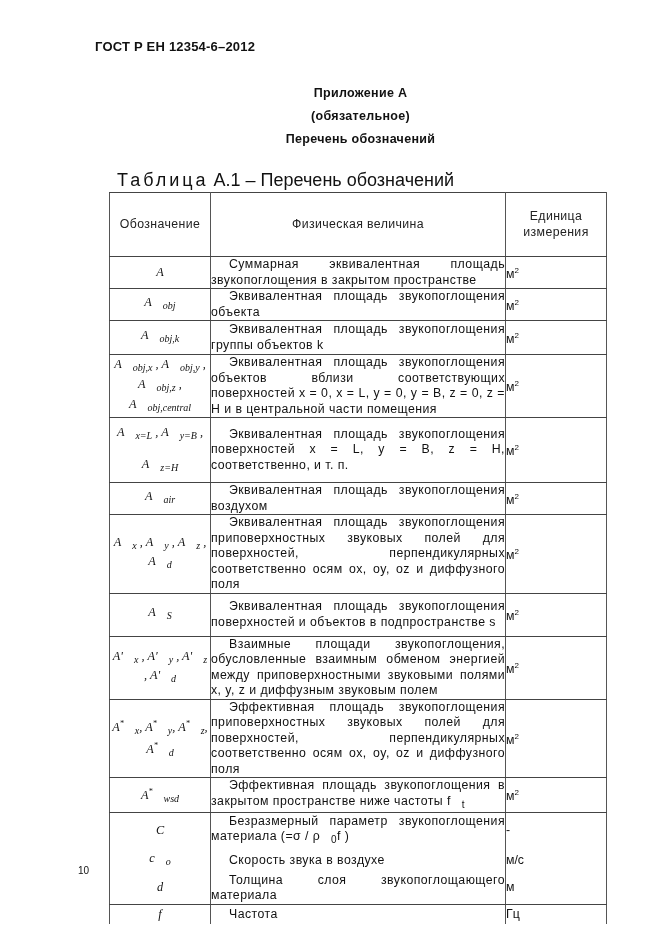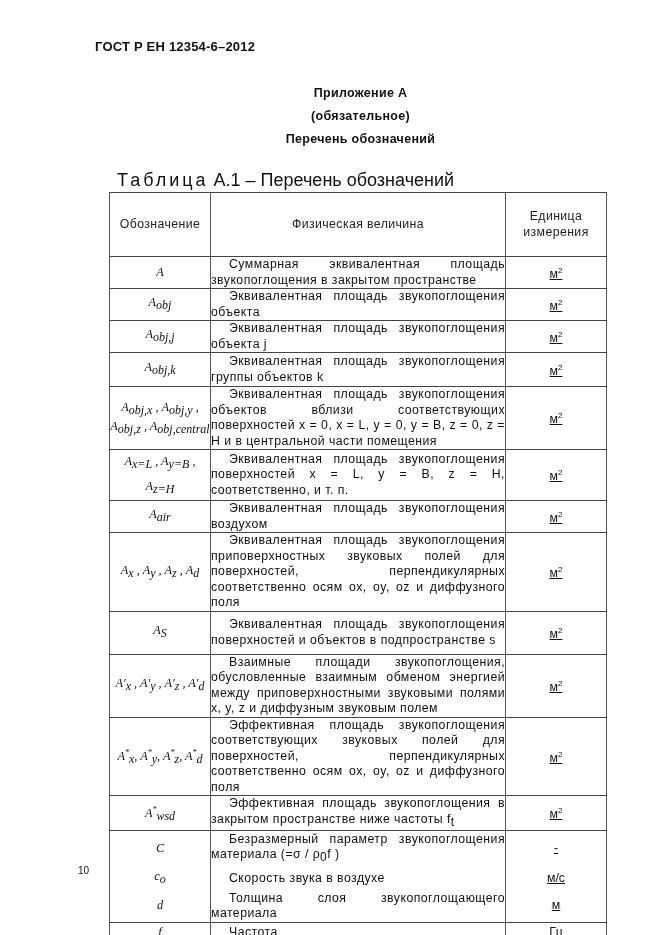--- a/index.html
+++ b/index.html
@@ -14,22 +14,22 @@
   .caption .sp { letter-spacing:3px; }
   .page-num { position:absolute; left:78px; top:865px; font-size:10px; }
 
   table.sym { position:absolute; left:109px; top:192px; border-collapse:collapse; table-layout:fixed; width:497px; }
   table.sym td, table.sym th { border-left:1px solid #555; border-right:1px solid #555; border-top:1px solid #444; border-bottom:1px solid #444; padding:0; vertical-align:middle; font-size:12.3px; line-height:15.5px; font-weight:normal; }
   col.c1 { width:101px; } col.c2 { width:295px; } col.c3 { width:101px; }
   th { text-align:center; color:#222; letter-spacing:0.4px; }
   td.sym-cell { text-align:center; font-family:"Liberation Serif", serif; font-style:italic; font-size:12px; }
   td.desc { text-align:justify; padding:0 4px 0 4px; letter-spacing:0.45px; }
   td.desc .ind { display:inline-block; width:18px; }
-  td.unit { text-align:center;text-decoration:underline; }
-  sub { font-size:12px; vertical-align:-3px; }
+  td.unit { text-align:left; }
+  sub { font-size:10px; vertical-align:-3px;margin-left:11px; }
   sup { font-size:8px; vertical-align:5px; }
   tr.nob td { border-bottom:none; }
   tr.not td { border-top:none; }
   tr.open td { border-bottom:none; }
 </style>
 </head>
 <body>
 
 <div class="doc-code">ГОСТ Р ЕН 12354-6–2012</div>
 
@@ -60,37 +60,32 @@
     <tr style="height:31px">
         <td class="sym-cell">A</td>
         <td class="desc"><span class="ind"></span><span>Суммарная эквивалентная площадь звукопоглощения в закрытом пространстве</span></td>
         <td class="unit">м<sup>2</sup></td>
       </tr>
     <tr style="height:31px">
         <td class="sym-cell">A<sub>obj</sub></td>
         <td class="desc"><span class="ind"></span><span>Эквивалентная площадь звукопоглощения объекта</span></td>
         <td class="unit">м<sup>2</sup></td>
       </tr>
-    <tr style="height:31px">
-        <td class="sym-cell">A<sub>obj,j</sub></td>
-        <td class="desc"><span class="ind"></span><span>Эквивалентная площадь звукопоглощения объекта j</span></td>
-        <td class="unit">м<sup>2</sup></td>
-      </tr>
     <tr style="height:34px">
         <td class="sym-cell">A<sub>obj,k</sub></td>
         <td class="desc"><span class="ind"></span><span>Эквивалентная площадь звукопоглощения группы объектов k</span></td>
         <td class="unit">м<sup>2</sup></td>
       </tr>
     <tr style="height:61px">
         <td class="sym-cell" style="line-height:16px">A<sub>obj,x</sub> , A<sub>obj,y</sub> ,<br>A<sub>obj,z</sub> , A<sub>obj,central</sub></td>
         <td class="desc"><span class="ind"></span><span>Эквивалентная площадь звукопоглощения объектов вблизи соответствующих поверхностей x = 0, x = L, y = 0, y = B, z = 0, z = H и в центральной части помещения</span></td>
         <td class="unit">м<sup>2</sup></td>
       </tr>
     <tr style="height:45px">
-        <td class="sym-cell" style="line-height:22px">A<sub>x=L</sub> , A<sub>y=B</sub> ,<br>A<sub>z=H</sub></td>
+        <td class="sym-cell" style="line-height:28px">A<sub>x=L</sub> , A<sub>y=B</sub> ,<br>A<sub>z=H</sub></td>
         <td class="desc"><span class="ind"></span><span>Эквивалентная площадь звукопоглощения поверхностей x = L, y = B, z = H, соответственно, и т. п.</span></td>
         <td class="unit">м<sup>2</sup></td>
       </tr>
     <tr style="height:32px">
         <td class="sym-cell">A<sub>air</sub></td>
         <td class="desc"><span class="ind"></span><span>Эквивалентная площадь звукопоглощения воздухом</span></td>
         <td class="unit">м<sup>2</sup></td>
       </tr>
     <tr style="height:64px">
         <td class="sym-cell">A<sub>x</sub> , A<sub>y</sub> , A<sub>z</sub> , A<sub>d</sub></td>
@@ -102,21 +97,21 @@
         <td class="desc"><span class="ind"></span><span>Эквивалентная площадь звукопоглощения поверхностей и объектов в подпространстве s</span></td>
         <td class="unit">м<sup>2</sup></td>
       </tr>
     <tr style="height:63px">
         <td class="sym-cell">A'<sub>x</sub> , A'<sub>y</sub> , A'<sub>z</sub> , A'<sub>d</sub></td>
         <td class="desc"><span class="ind"></span><span>Взаимные площади звукопоглощения, обусловленные взаимным обменом энергией между приповерхностными звуковыми полями x, y, z и диффузным звуковым полем</span></td>
         <td class="unit">м<sup>2</sup></td>
       </tr>
     <tr style="height:63px">
         <td class="sym-cell">A<sup>*</sup><sub>x</sub>, A<sup>*</sup><sub>y</sub>, A<sup>*</sup><sub>z</sub>, A<sup>*</sup><sub>d</sub></td>
-        <td class="desc"><span class="ind"></span><span>Эффективная площадь звукопоглощения соответствующих звуковых полей для поверхностей, перпендикулярных соответственно осям ox, oy, oz и диффузного поля</span></td>
+        <td class="desc"><span class="ind"></span><span>Эффективная площадь звукопоглощения приповерхностных звуковых полей для поверхностей, перпендикулярных соответственно осям ox, oy, oz и диффузного поля</span></td>
         <td class="unit">м<sup>2</sup></td>
       </tr>
     <tr style="height:35px">
         <td class="sym-cell">A<sup>*</sup><sub>wsd</sub></td>
         <td class="desc"><span class="ind"></span><span>Эффективная площадь звукопоглощения в закрытом пространстве ниже частоты f<sub>t</sub></span></td>
         <td class="unit">м<sup>2</sup></td>
       </tr>
     <tr class="nob" style="height:36px">
         <td class="sym-cell">C</td>
         <td class="desc"><span class="ind"></span><span>Безразмерный параметр звукопоглощения материала (=σ / ρ<sub>0</sub>f )</span></td>

